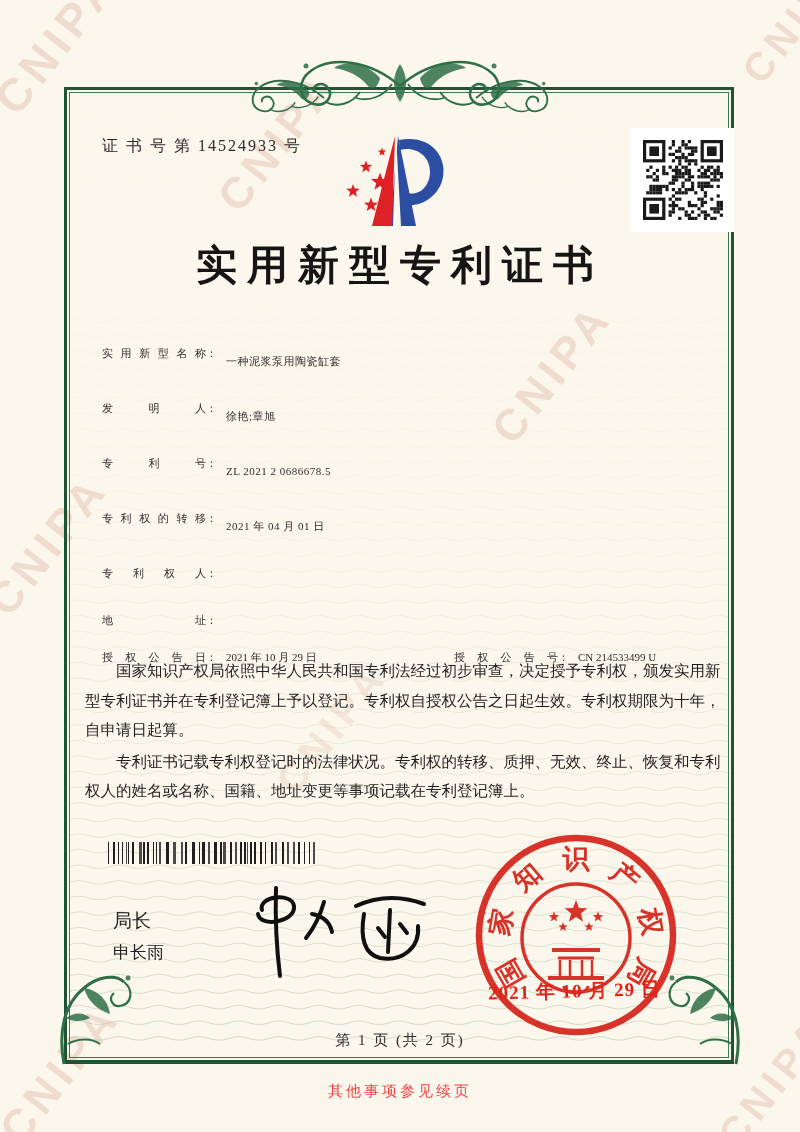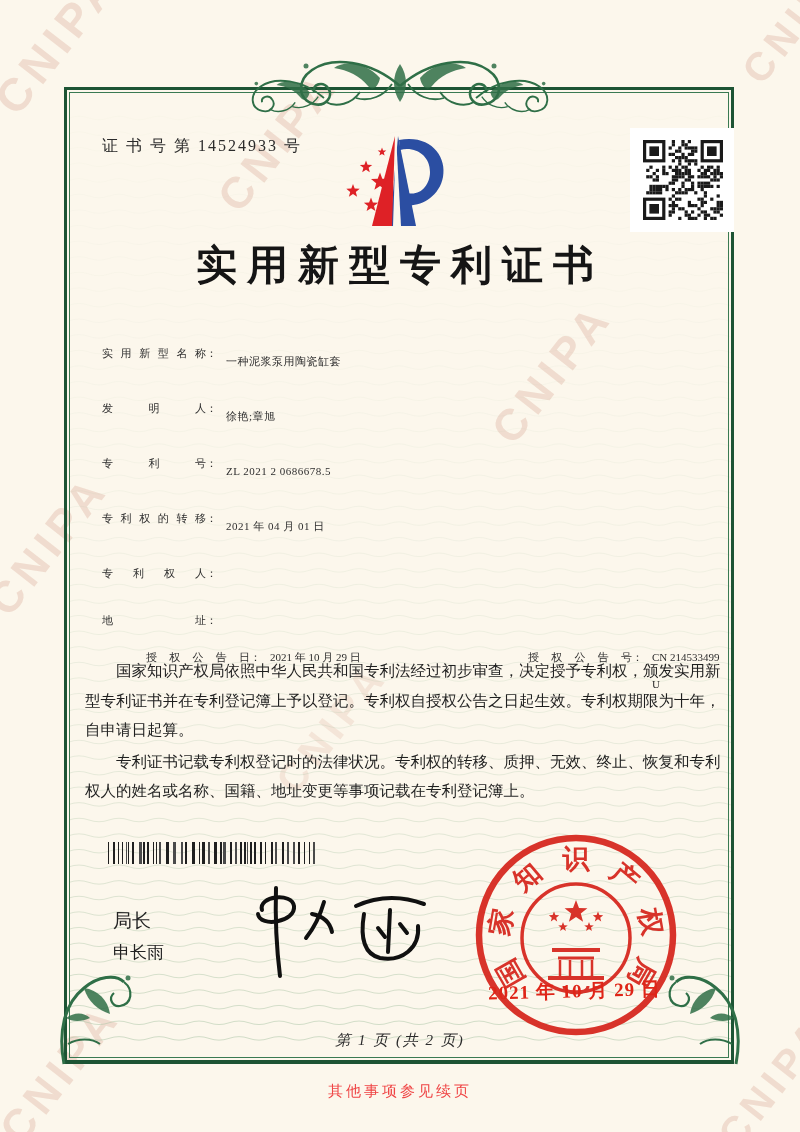--- a/index.html
+++ b/index.html
@@ -22,38 +22,38 @@
   .title{position:absolute;left:0;top:238px;width:100%;text-align:center;
          font-size:41px;font-weight:bold;letter-spacing:10px;color:#151515;}
   
   .fields{position:absolute;left:102px;top:340px;width:620px;font-size:11px;color:#2e2e2e;}
   .frow{display:flex;line-height:27px;margin-bottom:20px;}
   .lbl{flex:none;display:inline-block;width:104px;text-align:justify;text-align-last:justify;}
   .colon{flex:none;margin-right:9px;}
   .val{flex:1;letter-spacing:0.5px;margin-top:8px;}
   .frow.addr{margin-bottom:10px;}
   .grant{display:flex;line-height:27px;}
-  .grant .pair{display:flex;margin-left:44px;}
+  .grant .pair{display:flex;}
   .grant .pair.first{width:352px;}
   
   .paras{position:absolute;left:85px;top:656px;width:636px;font-size:15.5px;
          line-height:29.5px;color:#1f1f1f;}
   .paras p{margin:0 0 2px 0;text-indent:2em;}
   
   .barcode{position:absolute;left:108px;top:842px;}
   
   .sig-role{position:absolute;left:113px;top:908px;font-size:19px;color:#222;}
   .sig-name{position:absolute;left:113px;top:941px;font-size:17px;color:#222;}
   .sig-draw{position:absolute;left:228px;top:880px;}
   
   .seal{position:absolute;left:460px;top:832px;opacity:0.93;}
   .seal-date{position:absolute;left:488px;top:978px;width:200px;font-size:19px;font-weight:bold;
              color:#df2417;letter-spacing:1px;transform:rotate(-1.5deg);}
   
-  .page-info{position:absolute;left:0;top:1031px;width:100%;text-align:center;font-size:15px;color:#2c2c2c;letter-spacing:2px;font-style:italic;}
+  .page-info{position:absolute;left:0;top:1031px;width:100%;text-align:center;font-size:15px;color:#2c2c2c;letter-spacing:2px;}
   .cont-note{position:absolute;left:0;top:1082px;width:100%;text-align:center;font-size:15px;color:#ef4444;letter-spacing:3px;}
   .orn{position:absolute;pointer-events:none;}
 </style>
 </head>
 <body>
 
 <div class="page">
 
   <div class="wm" style="left:-28px;top:14px;font-size:46px;">CNIPA</div>
   <div class="wm" style="left:196px;top:116px;font-size:44px;">CNIPA</div>

